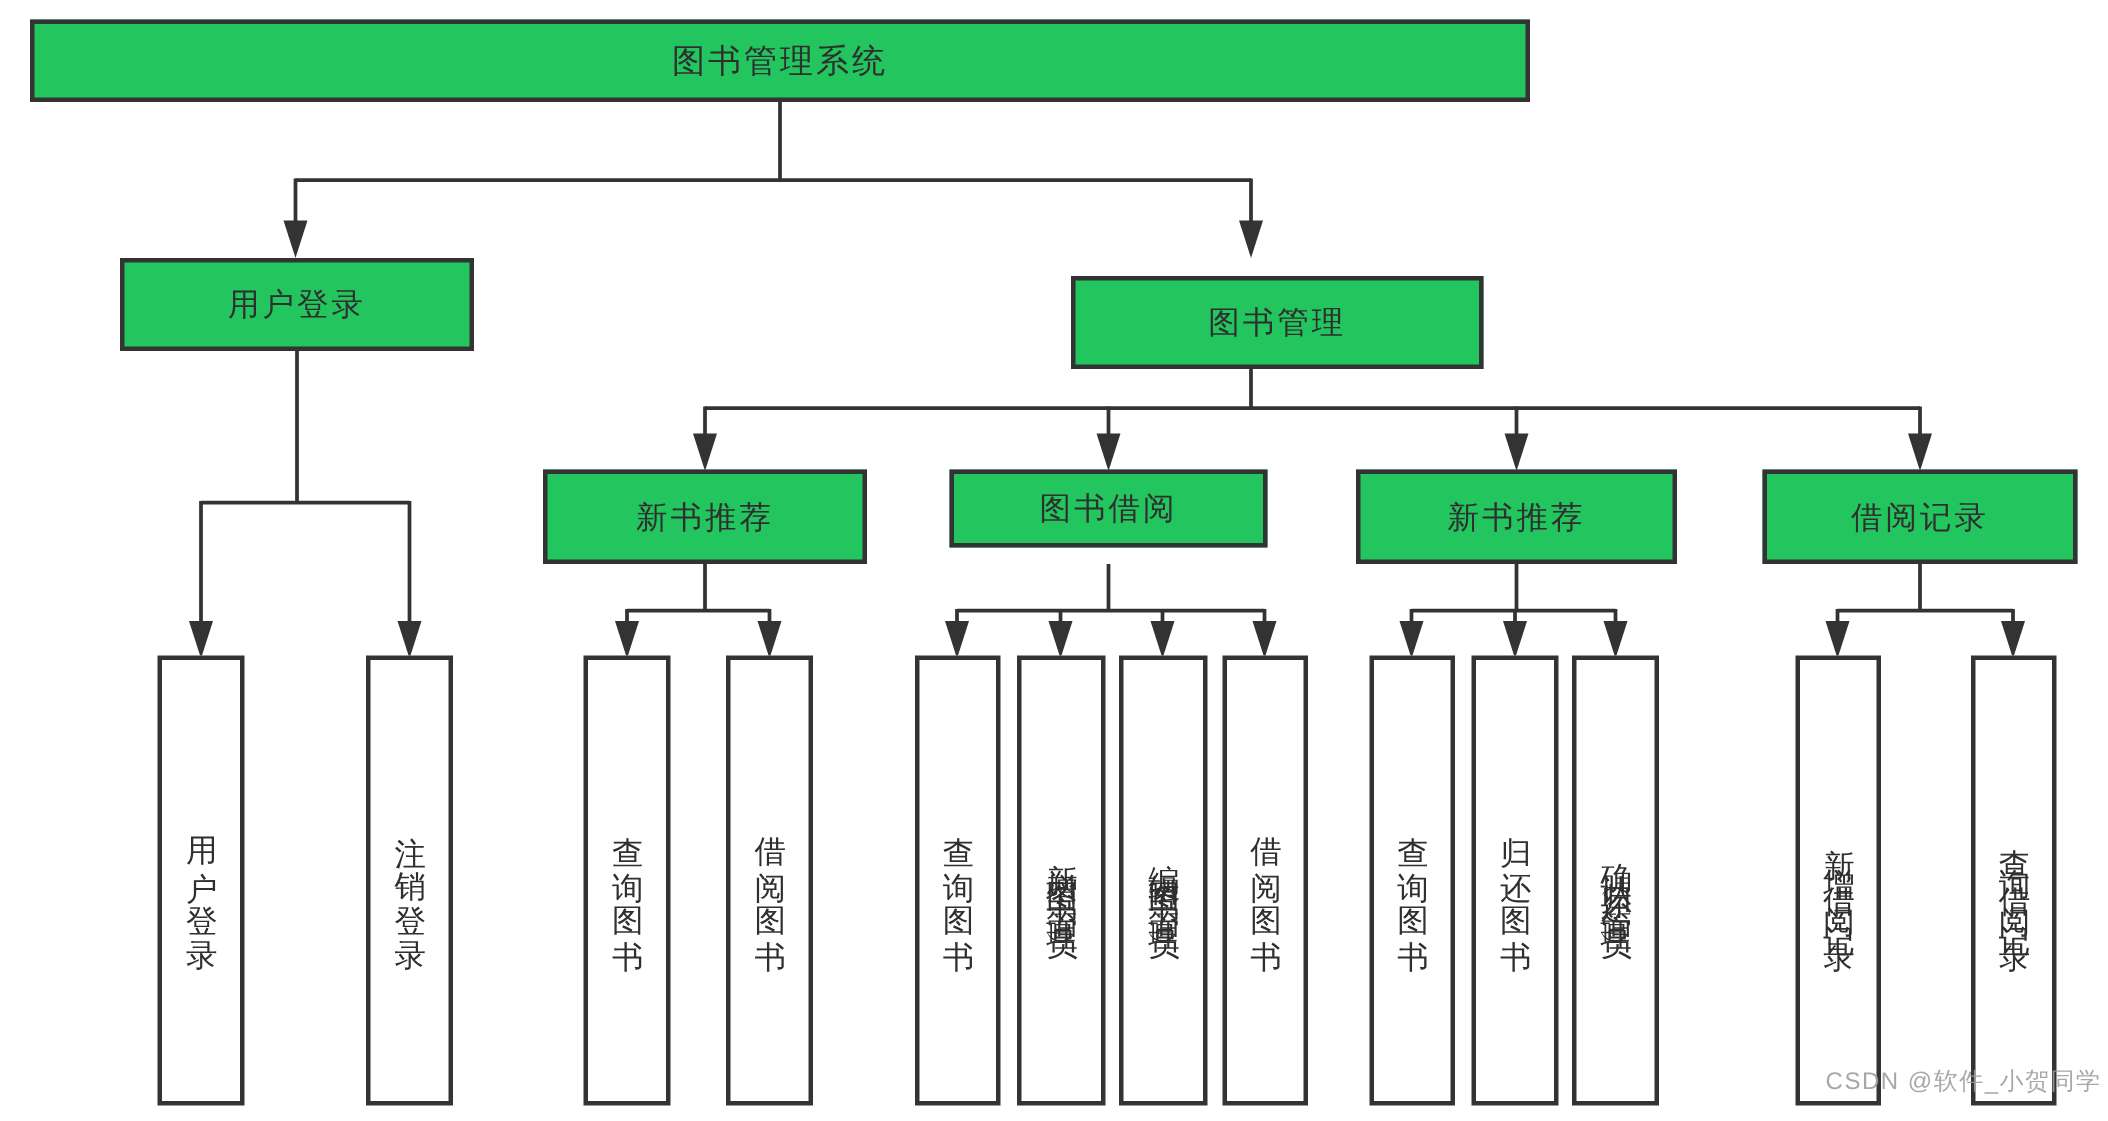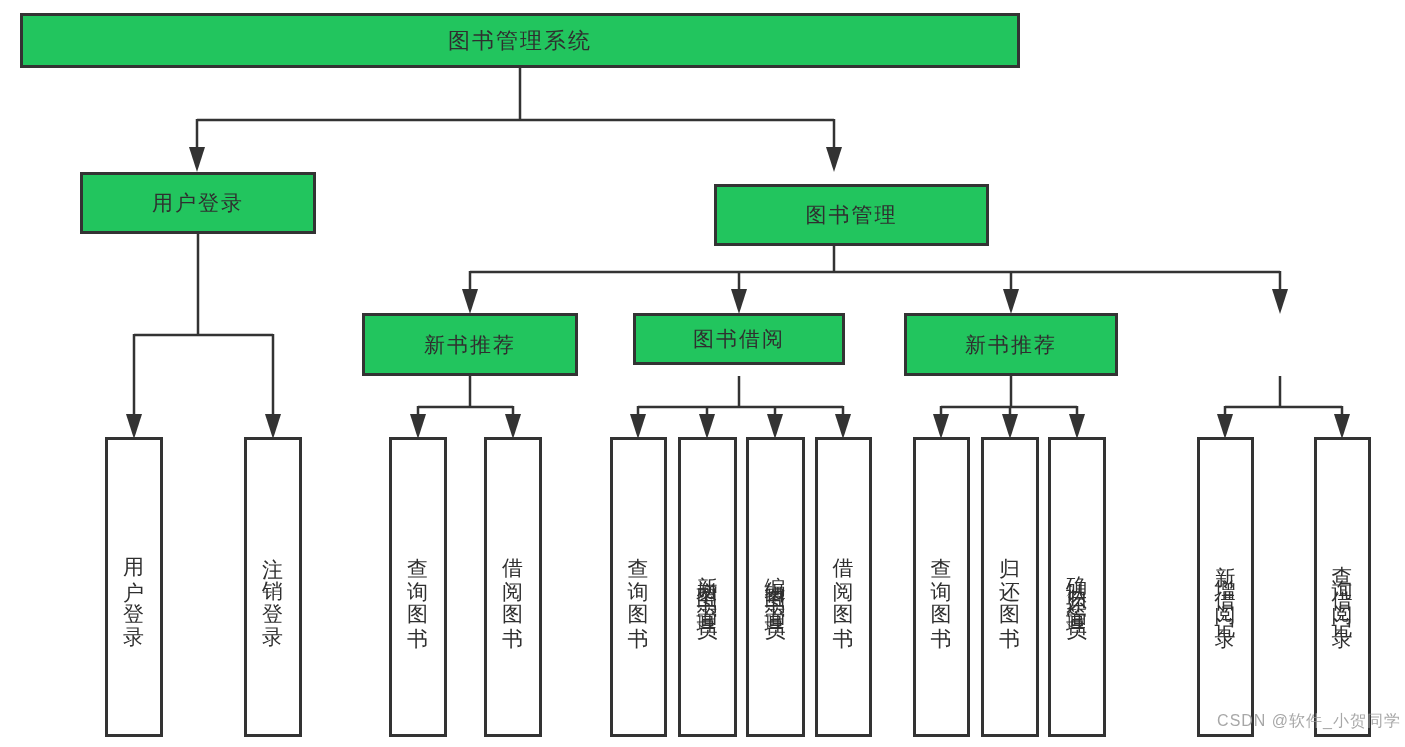--- a/index.html
+++ b/index.html
@@ -127,20 +127,21 @@
   </svg>
 
   <div class="node root" style="left:20px;top:13px;width:1000px;height:55px">图书管理系统</div>
 
   <div class="node" style="left:80px;top:172px;width:236px;height:62px">用户登录</div>
   <div class="node" style="left:714px;top:184px;width:275px;height:62px">图书管理</div>
 
   <div class="node" style="left:362px;top:313px;width:216px;height:63px">新书推荐</div>
   <div class="node" style="left:633px;top:313px;width:212px;height:52px">图书借阅</div>
   <div class="node" style="left:904px;top:313px;width:214px;height:63px">新书推荐</div>
+  <div class="node" style="left:1175px;top:313px;width:210px;height:63px">借阅记录</div>
 
   <div class="leaf" style="left:105px;top:437px;width:58px;height:300px">
     <span class="vtext" data-len="4">用户登录</span>
     </div>
   <div class="leaf" style="left:244px;top:437px;width:58px;height:300px">
     <span class="vtext" data-len="4">注销登录</span>
     </div>
 
   <div class="leaf" style="left:389px;top:437px;width:58px;height:300px">
     <span class="vtext" data-len="4">查询图书</span>

